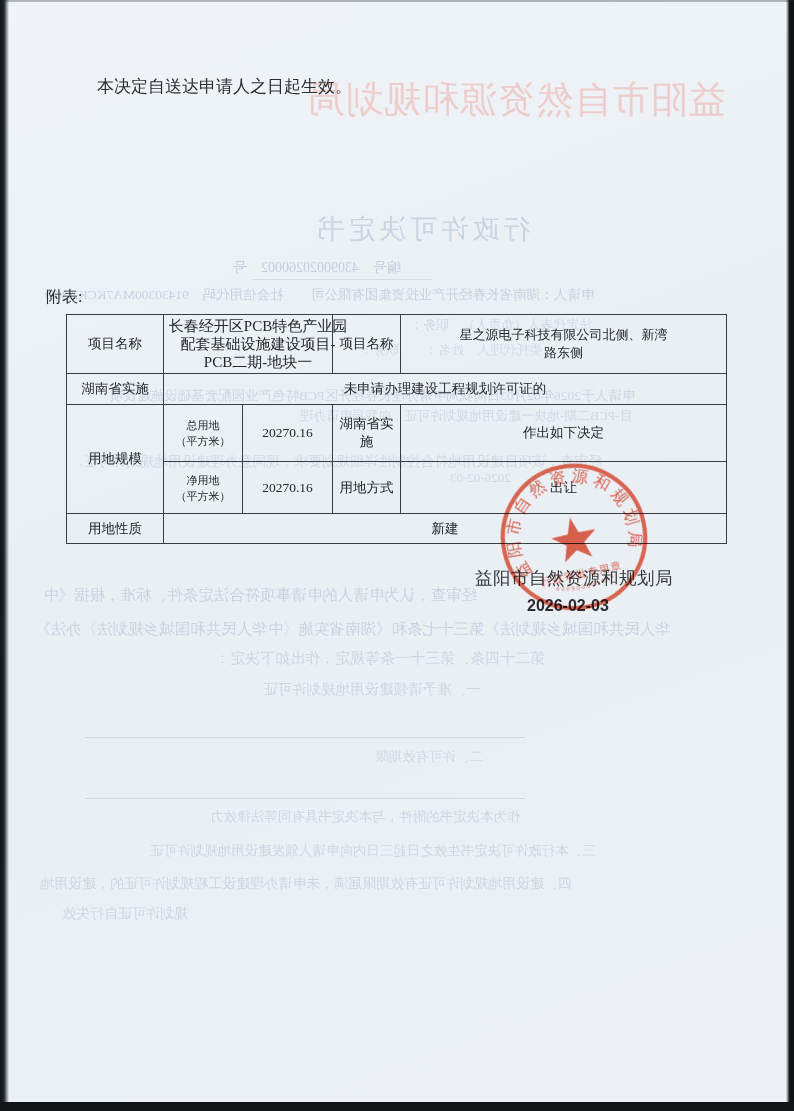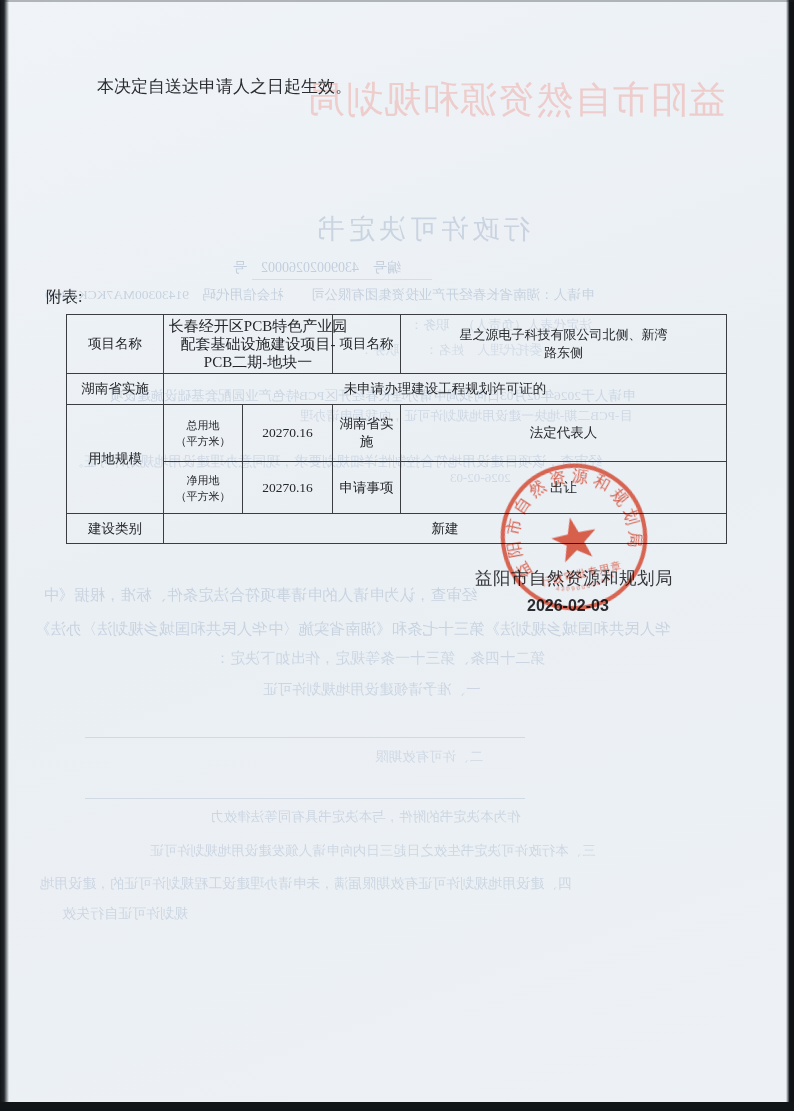--- a/index.html
+++ b/index.html
@@ -127,31 +127,31 @@
       <tr style="height:31px">
         <td>湖南省实施</td>
         <td colspan="4">未申请办理建设工程规划许可证的</td>
       </tr>
       <tr style="height:57px">
         <td rowspan="2">用地规模</td>
         <td class="pre">总用地
 （平方米）</td>
         <td>20270.16</td>
         <td>湖南省实施</td>
-        <td>法定代表人</td>
+        <td>作出如下决定</td>
       </tr>
       <tr style="height:52px">
         <td class="pre">净用地
 （平方米）</td>
         <td>20270.16</td>
-        <td>申请事项</td>
+        <td>用地方式</td>
         <td>出让</td>
       </tr>
       <tr style="height:30px">
-        <td>建设类别</td>
+        <td>用地性质</td>
         <td colspan="4">新建</td>
       </tr>
     </tbody>
       </table>
 
     <div class="agency">益阳市自然资源和规划局</div>
     <div class="sig-date">2026-02-03</div>
 
     <div class="seal">
       <svg viewBox="0 0 160 160" width="158" height="158">

